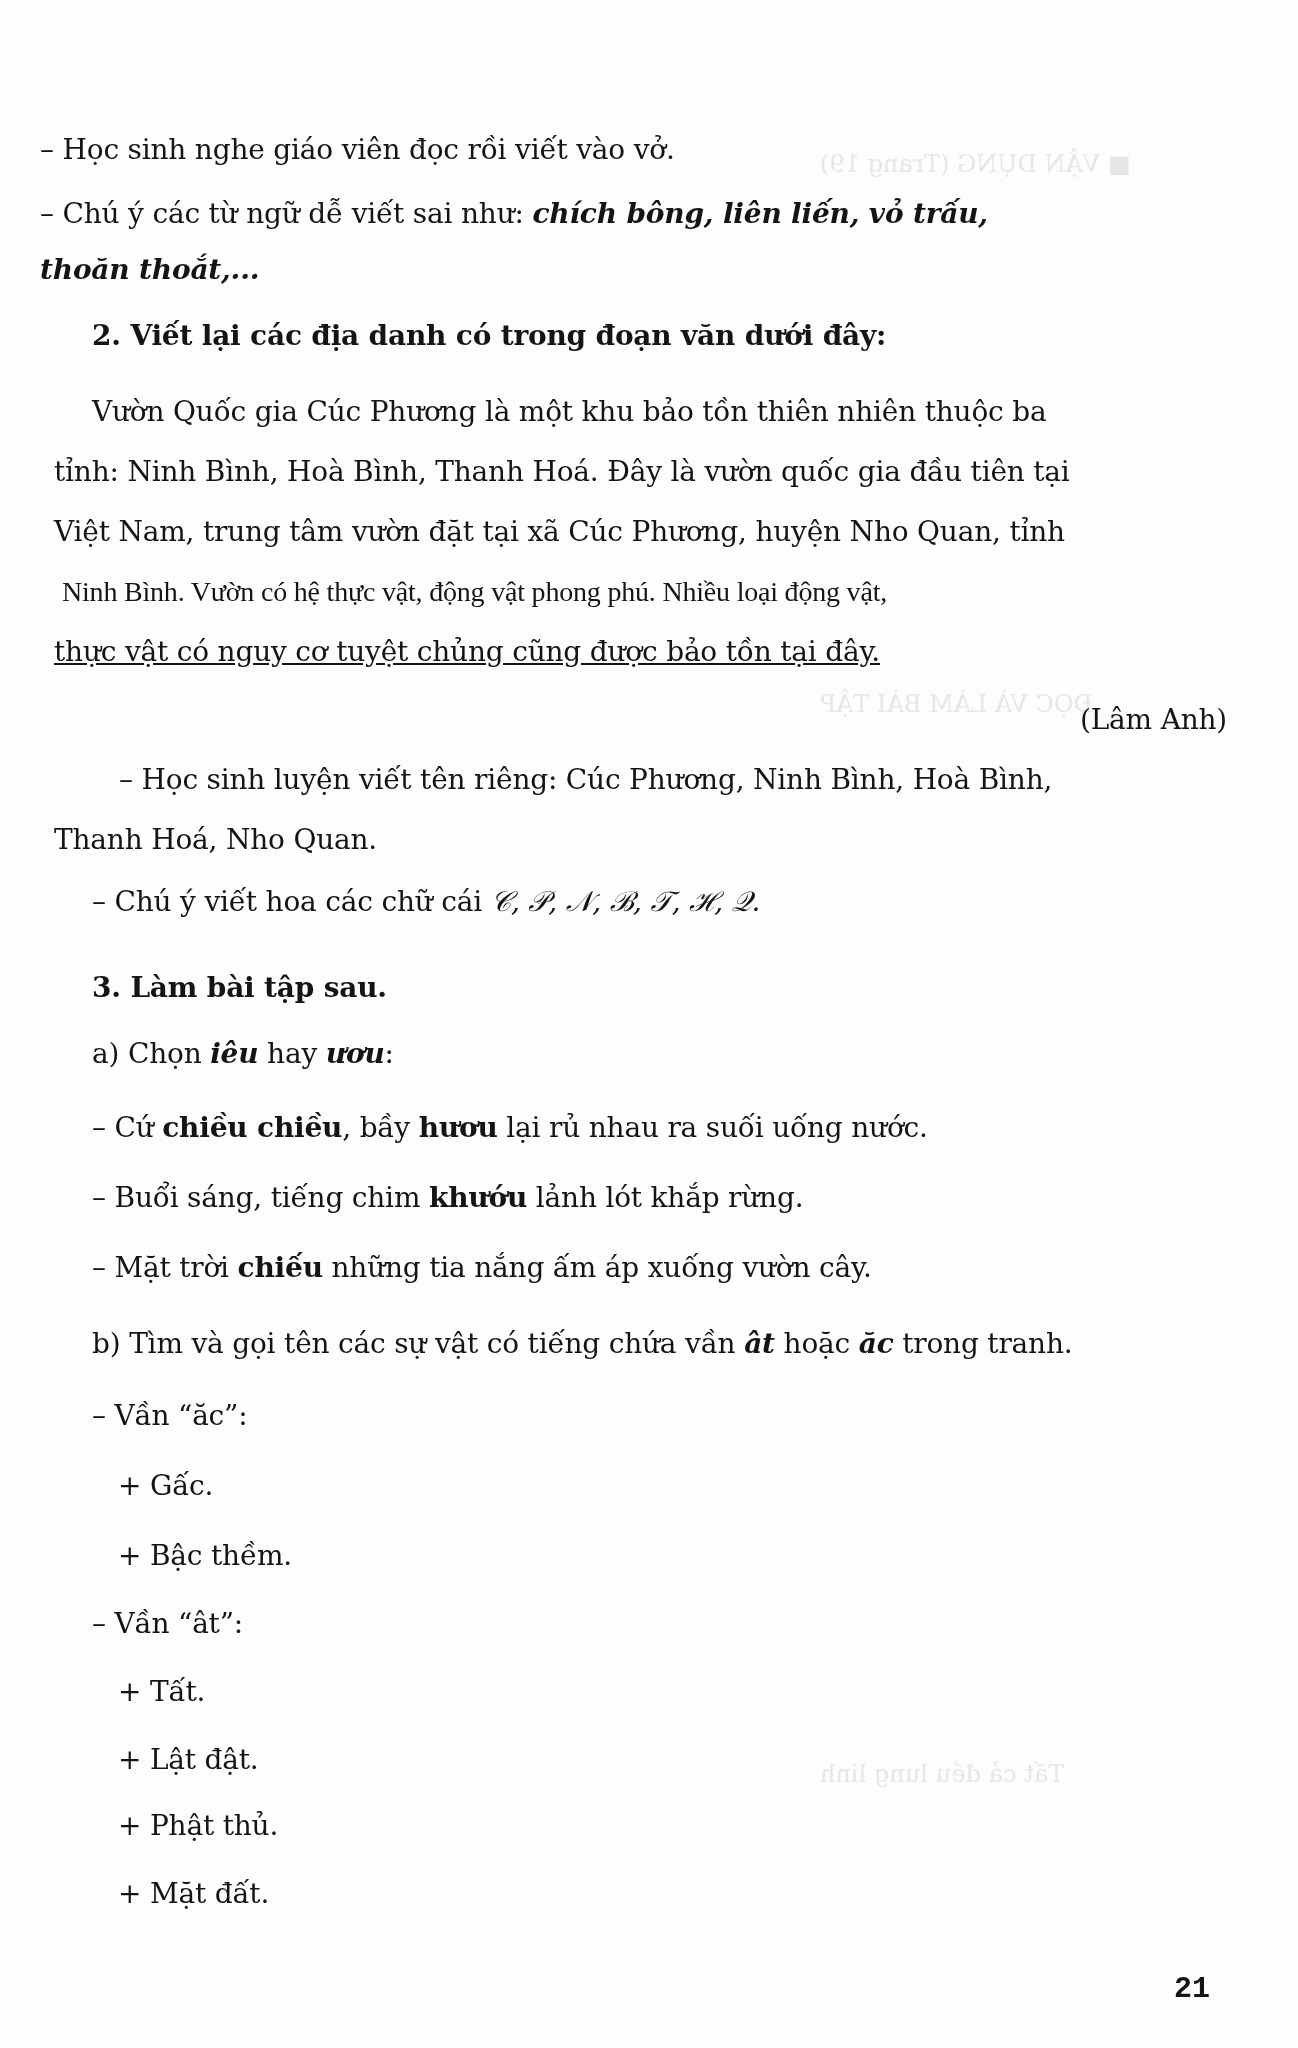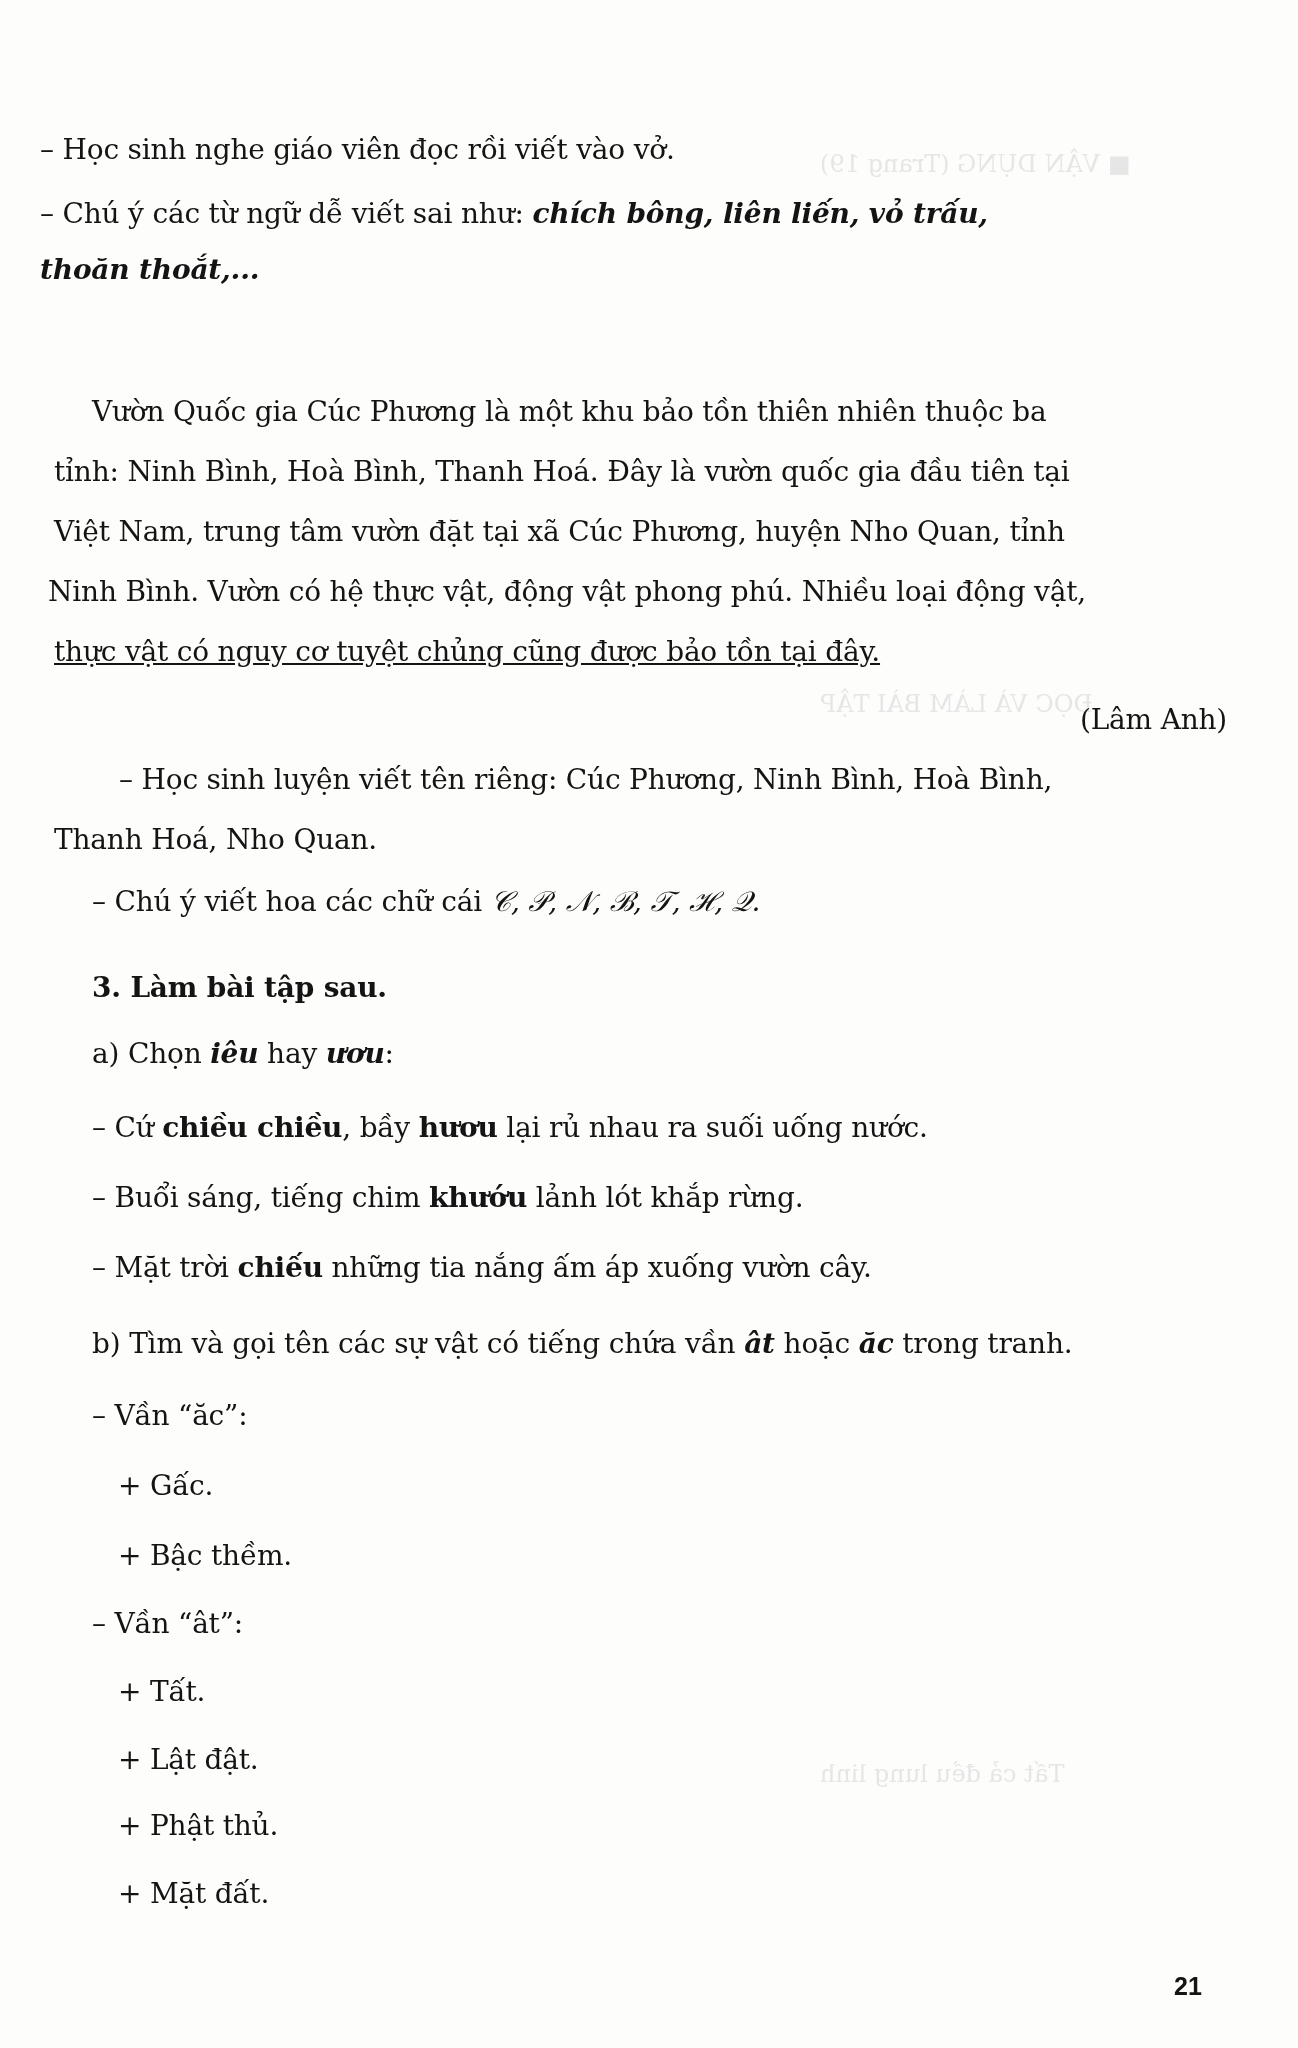--- a/index.html
+++ b/index.html
@@ -24,22 +24,22 @@
       white-space: nowrap;
       letter-spacing: -0.2px;
     }
     .bold { font-weight: bold; }
     .ital { font-style: italic; }
     .bi { font-weight: bold; font-style: italic; }
     .script { font-family: "DejaVu Serif", serif; font-style: italic; font-weight: normal; }
     .heading { font-weight: bold; }
     .pagenum {
       position: absolute;
-      font-family: Liberation Sans, sans-serif;
-      font-size: 25px;
+      font-family: Liberation Mono, monospace;
+      font-size: 30px;
       font-weight: bold;
       left: 1174px;
       top: 1972px;
     }
     .ghost {
       position: absolute;
       color: #e6e6e6;
       font-size: 24px;
       white-space: nowrap;
       transform: scaleX(-1);
@@ -54,24 +54,25 @@
   <div class="ghost" style="left:820px;top:150px;">■ VẬN DỤNG (Trang 19)</div>
   <div class="ghost" style="left:820px;top:690px;">ĐỌC VÀ LÀM BÀI TẬP</div>
   <div class="ghost" style="left:820px;top:1760px;">Tất cả đều lung linh</div>
 
   <div class="line" style="left:40px;top:132px;">– Học sinh nghe giáo viên đọc rồi viết vào vở.</div>
   <div class="line" style="left:40px;top:196px;">
     <span>– Chú ý các từ ngữ dễ viết sai như: </span><span class="ital bold">chích bông, liên liến, vỏ trấu,</span>
   </div>
   <div class="line ital bold" style="left:40px;top:252px;text-align:center;">thoăn thoắt,...</div>
 
+  <div class="line heading" style="left:92px;top:318px;">2. Viết lại các địa danh có trong đoạn văn dưới đây:</div>
   <div class="line" style="left:92px;top:394px;">Vườn Quốc gia Cúc Phương là một khu bảo tồn thiên nhiên thuộc ba</div>
   <div class="line" style="left:54px;top:454px;">tỉnh: Ninh Bình, Hoà Bình, Thanh Hoá. Đây là vườn quốc gia đầu tiên tại</div>
   <div class="line" style="left:54px;top:514px;">Việt Nam, trung tâm vườn đặt tại xã Cúc Phương, huyện Nho Quan, tỉnh</div>
-  <div class="line" style="left:48px;top:574px;">Ninh Bình. Vườn có hệ thực vật, động vật phong phú. Nhiều loại động vật,</div>
+  <div class="line" style="left:62px;top:574px;font-family:Liberation Serif, serif;">Ninh Bình. Vườn có hệ thực vật, động vật phong phú. Nhiều loại động vật,</div>
   <div class="line" style="left:54px;top:634px;text-decoration:underline;">thực vật có nguy cơ tuyệt chủng cũng được bảo tồn tại đây.</div>
   <div class="line" style="left:1040px;top:702px;margin-left:40px;">(Lâm Anh)</div>
 
   <div class="line" style="left:92px;top:762px;margin-left:27px;">– Học sinh luyện viết tên riêng: Cúc Phương, Ninh Bình, Hoà Bình,</div>
   <div class="line" style="left:54px;top:822px;">Thanh Hoá, Nho Quan.</div>
   <div class="line" style="left:92px;top:884px;">
     <span>– Chú ý viết hoa các chữ cái </span><span class="script">𝒞, 𝒫, 𝒩, ℬ, 𝒯, ℋ, 𝒬.</span>
   </div>
 
   <div class="line heading" style="left:92px;top:970px;">3. Làm bài tập sau.</div>

